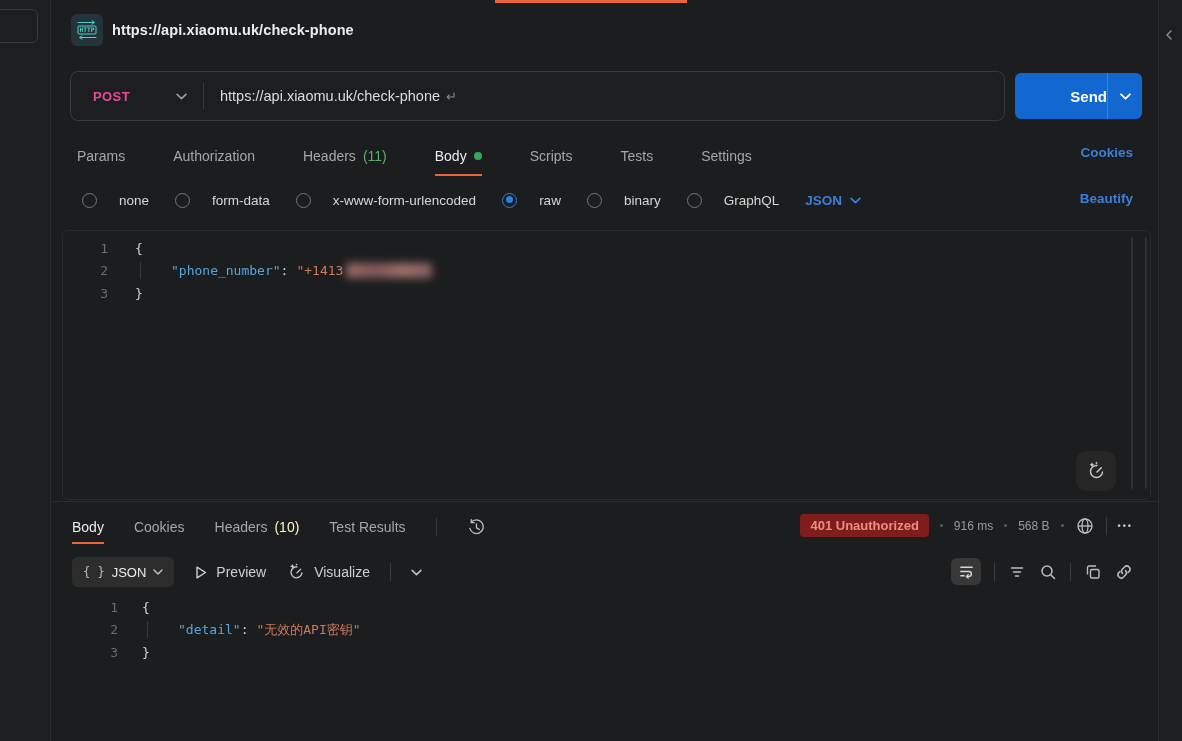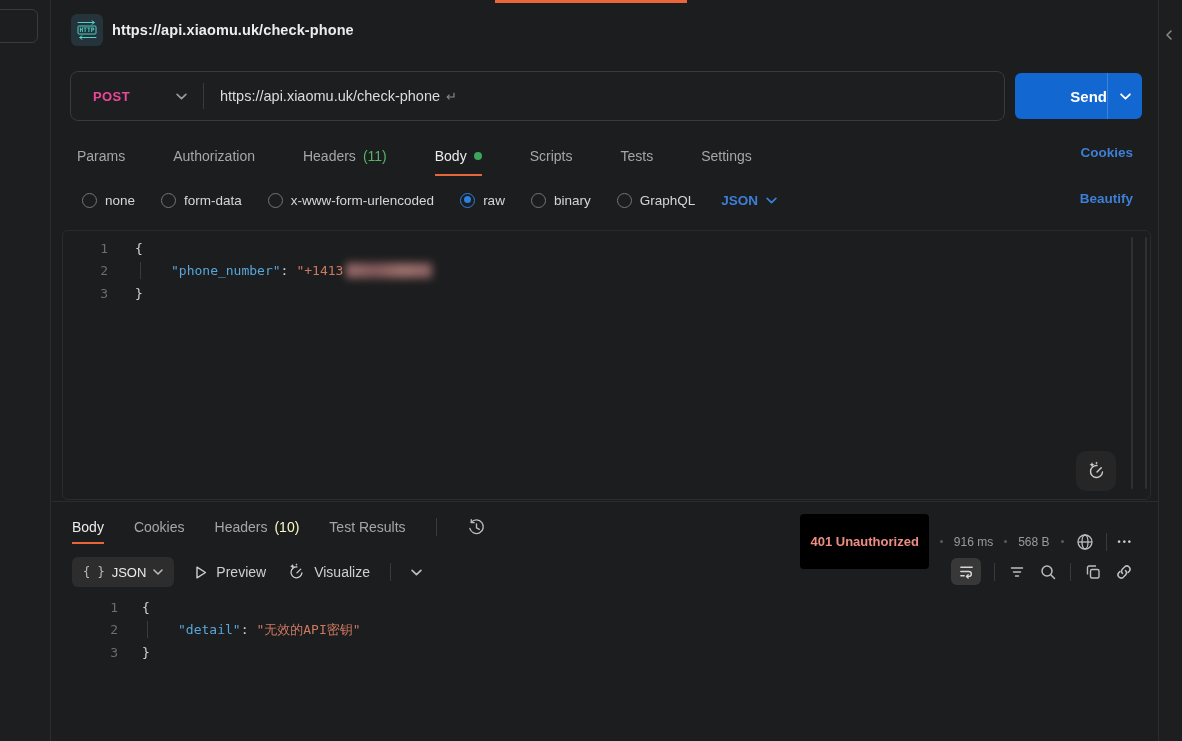--- a/index.html
+++ b/index.html
@@ -45,21 +45,21 @@
   
   .req-tabs { position:absolute; left:10px; top:134px; height:42px; display:flex; align-items:flex-end; gap:48px; padding-left:15px; }
   .rtab { font-size:14px; color:#a6a6a6; padding-bottom:12px; cursor:pointer; display:flex; align-items:center; gap:7px; }
   .rtab .cnt { color:#58b368; }
   .rtab.active { color:#ececec; border-bottom:2px solid #e8663a; padding-bottom:10px; }
   .green-dot { width:8px; height:8px; border-radius:50%; background:#3ba55d; display:inline-block; }
   .cookies-link { position:absolute; right:25px; top:145px; color:#3d7fd8; font-size:13.5px; font-weight:700; cursor:pointer; }
 
   
   .body-type-row { position:absolute; left:10px; top:182px; height:36px; display:flex; align-items:center; gap:26px; padding-left:20px; }
-  .radio-item { display:flex; align-items:center; gap:8px; cursor:pointer; }
+  .radio-item { display:flex; align-items:center; gap:22px; cursor:pointer; }
   .radio { width:15px; height:15px; border-radius:50%; border:1.5px solid #757575; position:relative; }
   .radio.sel { border-color:#2d7fe0; }
   .radio.sel::after { content:""; position:absolute; left:2.5px; top:2.5px; width:7px; height:7px; border-radius:50%; background:#2d7fe0; }
   .radio-label { font-size:13.5px; color:#d6d6d6; }
   .lang-select { display:flex; align-items:center; gap:8px; color:#3d7fd8; font-weight:700; font-size:13.5px; cursor:pointer; }
   .beautify-link { position:absolute; right:25px; top:191px; color:#3d7fd8; font-size:13.5px; font-weight:700; cursor:pointer; }
 
   
   .code { font-family:"DejaVu Sans Mono", monospace; font-size:13px; }
   .req-editor { position:absolute; left:10px; top:230px; width:1089px; height:270px; border:1px solid #2b2b2b; border-radius:6px; padding-top:6px; }
@@ -82,21 +82,21 @@
 
   
   .res-tabs { position:absolute; left:10px; top:508px; height:38px; display:flex; align-items:center; gap:30px; padding-left:10px; }
   .res-tab { font-size:14px; color:#a6a6a6; cursor:pointer; display:flex; gap:7px; padding:9px 0; }
   .res-tab.active { color:#ececec; border-bottom:2px solid #e8663a; padding-bottom:7px; }
   .res-tab .cnt { color:#fef9c3; }
   .v-sep { width:1px; height:18px; background:#3a3a3a; }
   .icon-btn { color:#bdbdbd; display:flex; align-items:center; cursor:pointer; }
 
   .status-group { position:absolute; right:25px; top:514px; display:flex; align-items:center; gap:11px; }
-  .status-badge { background:#000000; color:#ef8c84; font-size:13px; font-weight:700; padding:20px 10px; border-radius:4px; cursor:pointer; }
+  .status-badge { background:#7f1d1d; color:#ef8c84; font-size:13px; font-weight:700; padding:4px 10px; border-radius:4px; cursor:pointer; }
   .dot-sep { width:3px; height:3px; border-radius:50%; background:#5a5a5a; }
   .meta-text { color:#9a9a9a; font-size:12px; }
   .ellipsis { color:#cfcfcf; font-size:9px; letter-spacing:2px; font-weight:700; cursor:pointer; }
 
   
   .res-toolbar { position:absolute; left:10px; top:555px; height:34px; display:flex; align-items:center; gap:20px; padding-left:10px; }
   .format-pill { background:#2d2d2d; border-radius:6px; height:30px; display:flex; align-items:center; gap:7px; padding:0 11px; cursor:pointer; }
   .braces { color:#bdbdbd; font-family:"DejaVu Sans Mono", monospace; font-size:12px; }
   .format-label { color:#ececec; font-size:13px; }
   .tool-item { display:flex; align-items:center; gap:8px; color:#cfcfcf; font-size:14px; cursor:pointer; }

